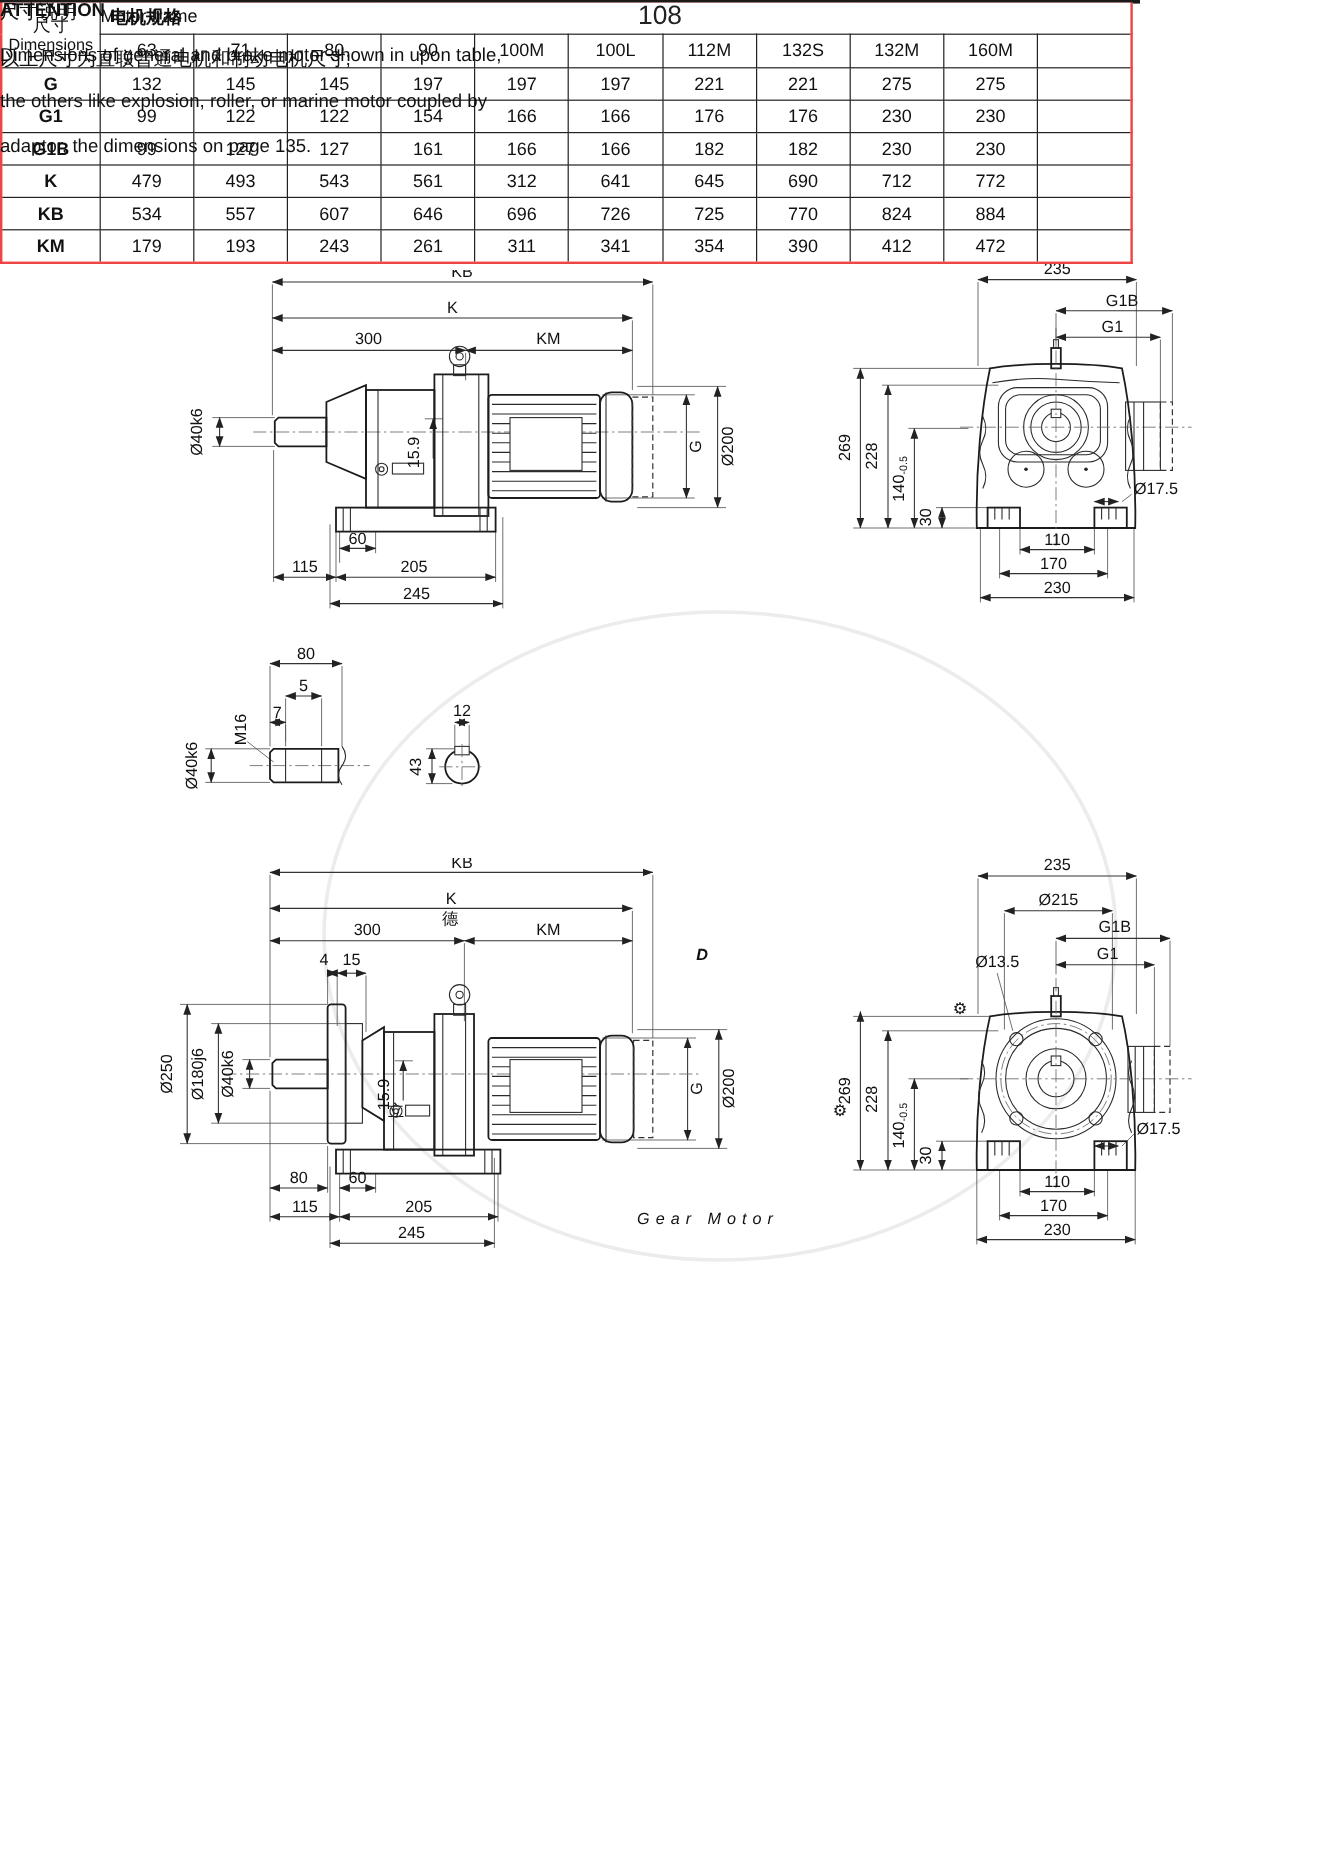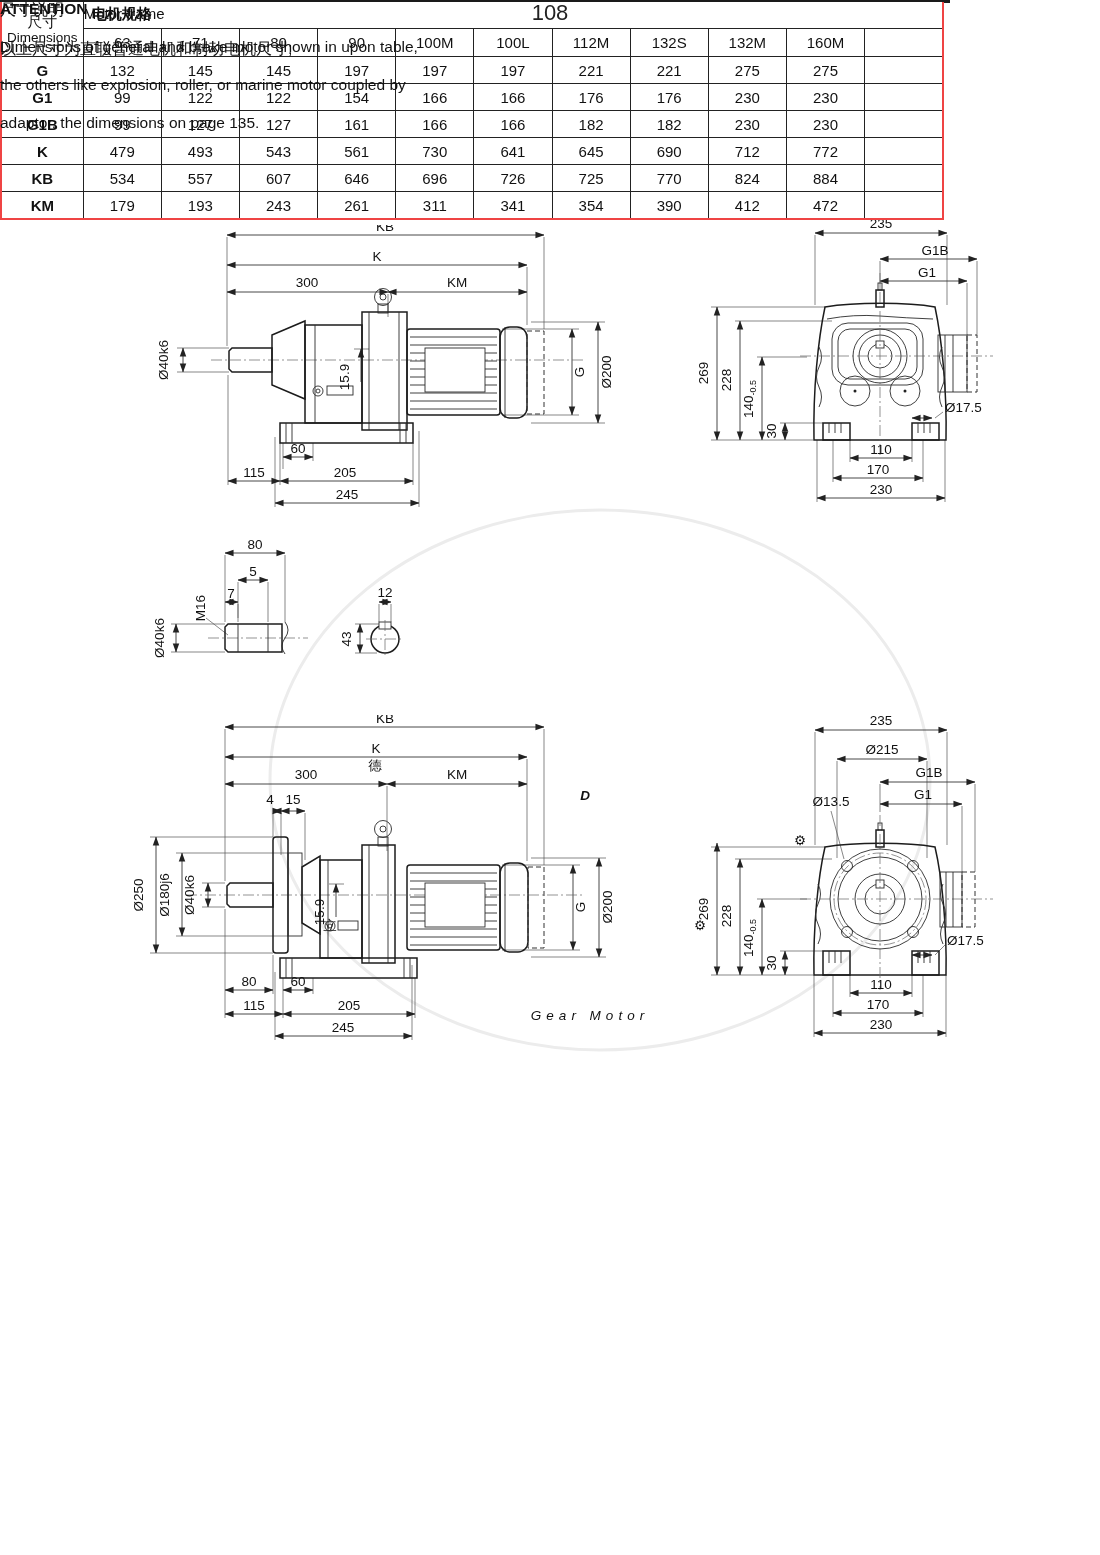--- a/index.html
+++ b/index.html
@@ -569,21 +569,21 @@
           <td>230</td>
           <td>230</td>
           <td></td>
     </tr>
     <tr>
       <td class="rl">K</td>
       <td>479</td>
           <td>493</td>
           <td>543</td>
           <td>561</td>
-          <td>730</td>
+          <td>312</td>
           <td>641</td>
           <td>645</td>
           <td>690</td>
           <td>712</td>
           <td>772</td>
           <td></td>
     </tr>
     <tr>
       <td class="rl">KB</td>
       <td>534</td>

